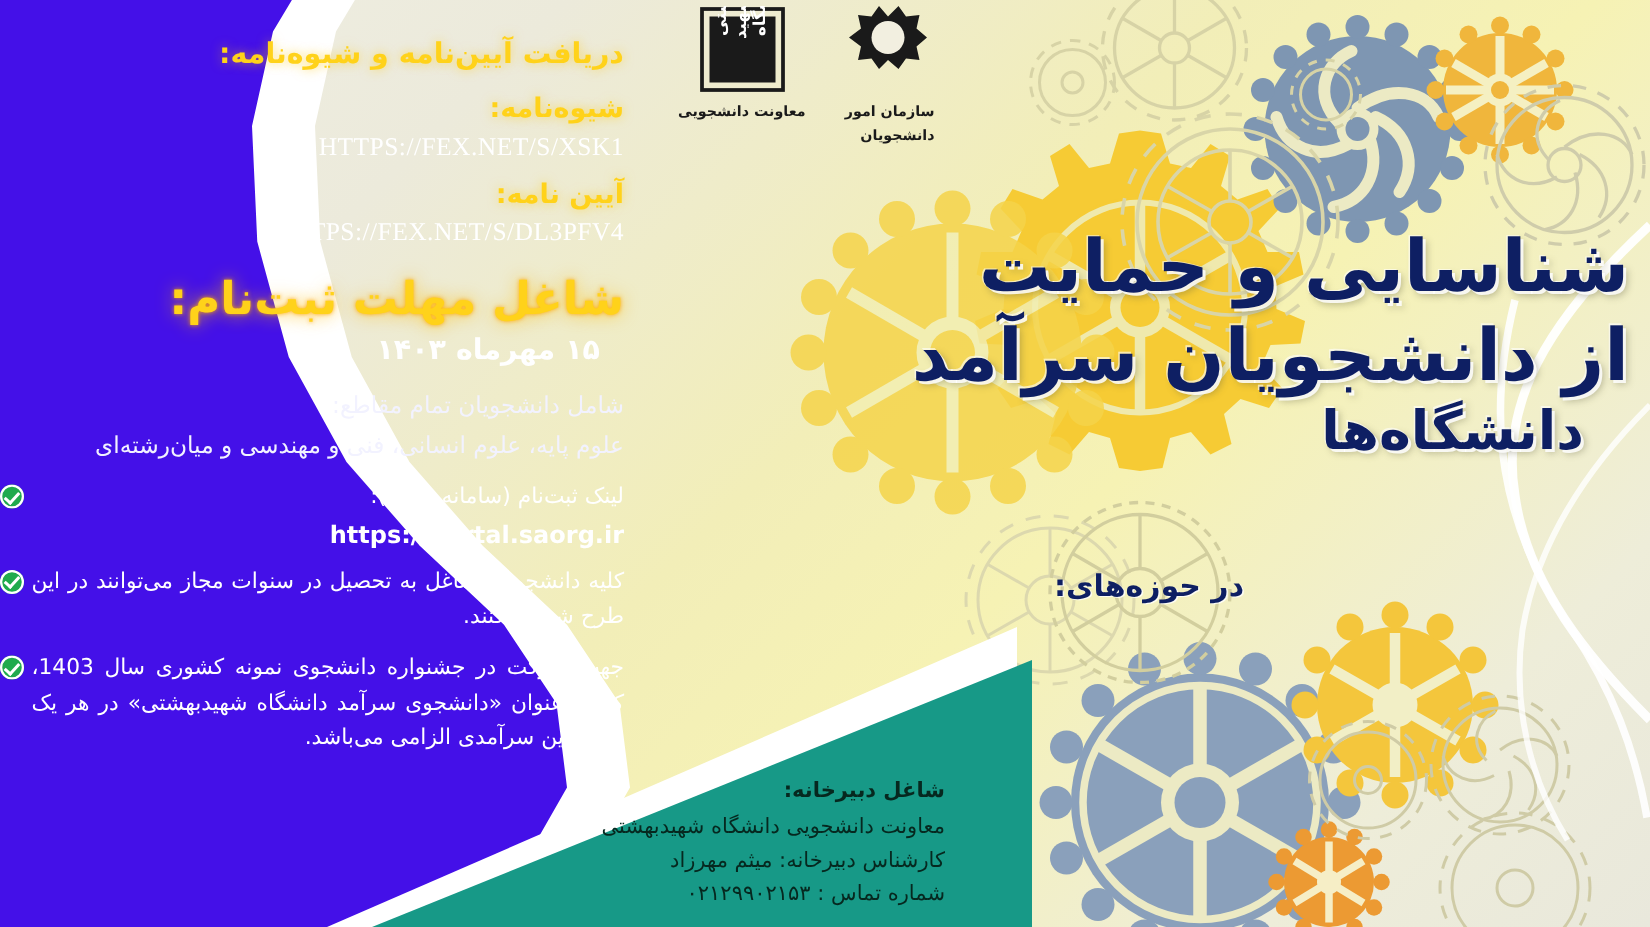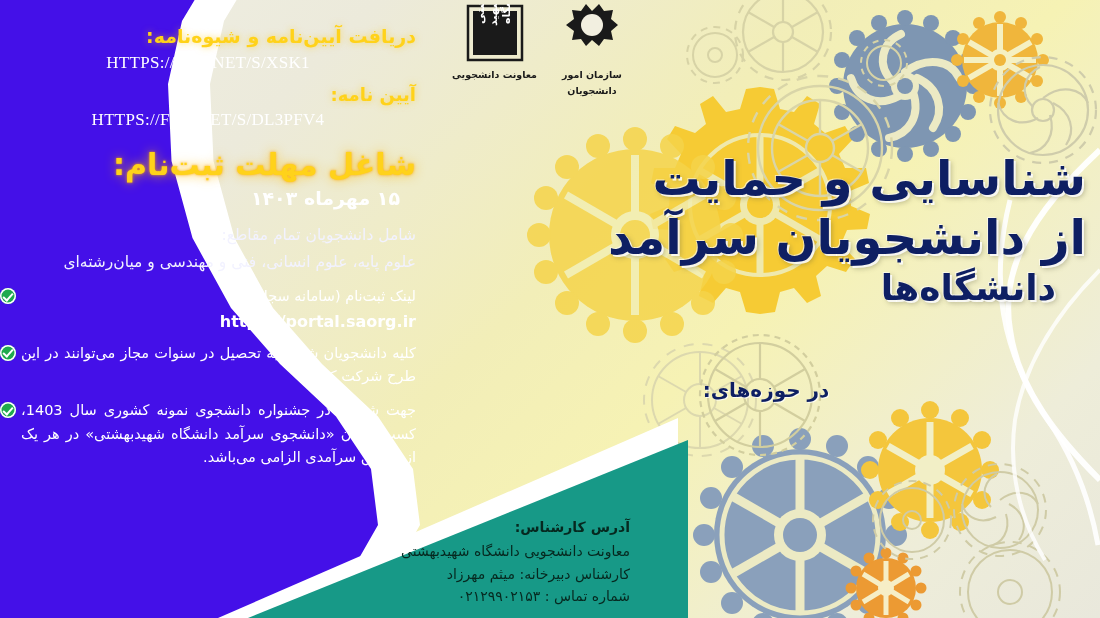--- a/index.html
+++ b/index.html
@@ -56,21 +56,21 @@
   }
   .hdr-gold{
     color:#ffd21a;font-weight:bold;font-size:19px;line-height:1.5;
     text-shadow:0 0 7px rgba(255,200,0,.55);
     margin:4px 0 2px 0;
   }
   .hdr-gold.sub{font-size:18px;margin-top:8px;}
   .url{
     font-family:"Liberation Serif","DejaVu Serif",serif;
     color:#ffffff;font-size:17px;letter-spacing:.3px;
-    direction:ltr;text-align:center;margin:2px 0 4px 0;
+    direction:ltr;text-align:right;margin:2px 0 4px 0;
   }
   .deadline{
     color:#ffd21a;font-weight:bold;font-size:30px;line-height:1.25;
     text-shadow:0 0 12px rgba(255,190,0,.75),0 0 3px rgba(255,160,0,.9);
     margin:16px 0 4px 0;
   }
   .deadline-date{
     color:#ffffff;font-size:19px;font-weight:bold;margin:2px 16px 14px 0;
   }
   .plain{
@@ -109,21 +109,21 @@
 
   
   #logos{
     position:absolute;left:430px;top:4px;width:215px;height:105px;
     display:flex;flex-direction:row-reverse;align-items:flex-start;
     justify-content:center;gap:24px;
   }
   .logo-block{text-align:center;direction:rtl;}
   .logo-cap{
     font-size:9.5px;color:#1a1a1a;margin-top:3px;line-height:1.35;
-    font-weight:bold;letter-spacing:-.2px;
+    font-weight:bold;letter-spacing:-.2px;text-align:right;
   }
 
   
   #headline{
     position:absolute;right:14px;top:150px;width:560px;
     direction:rtl;text-align:right;
   }
   #headline .ln{
     color:#0e1f63;font-weight:bold;line-height:1.18;
     text-shadow:2px 2px 0 rgba(255,255,255,.85),-1px -1px 0 rgba(255,255,255,.6),3px 3px 5px rgba(90,90,60,.35);
@@ -459,20 +459,21 @@
       <div class="logo-cap">سازمان امور</div>
       <div class="logo-cap">دانشجویان</div>
     </div>
 
   </div>
 
   <div id="purple-content">
 
     <div class="hdr-gold">دریافت آیین‌نامه و شیوه‌نامه:</div>
 
+    <div class="hdr-gold sub">شیوه‌نامه:</div>
     <div class="url">HTTPS://FEX.NET/S/XSK1</div>
 
     <div class="hdr-gold sub">آیین نامه:</div>
     <div class="url">HTTPS://FEX.NET/S/DL3PFV4</div>
 
     <div class="deadline">شاغل مهلت ثبت‌نام:</div>
     <div class="deadline-date">۱۵ مهرماه ۱۴۰۳</div>
 
     <div class="plain">شامل دانشجویان تمام مقاطع:</div>
     <div class="plain">علوم پایه، علوم انسانی، فنی و مهندسی و میان‌رشته‌ای</div>
@@ -499,19 +500,19 @@
     <div class="ln l1">شناسایی و حمایت</div>
     <div class="ln l2">از دانشجویان سرآمد</div>
     <div class="ln l3">دانشگاه‌ها</div>
   </div>
 
   <div id="fields">
     <div class="fl-ttl">در حوزه‌های:</div>
   </div>
 
   <div id="teal-content">
-    <div class="ttl">آدرس کارشناس:</div>
+    <div class="ttl">شاغل دبیرخانه:</div>
     <div>معاونت دانشجویی دانشگاه شهیدبهشتی</div>
     <div>کارشناس دبیرخانه: میثم مهرزاد</div>
     <div>شماره تماس : ۰۲۱۲۹۹۰۲۱۵۳</div>
   </div>
 
 </div>
 
 </body></html>

